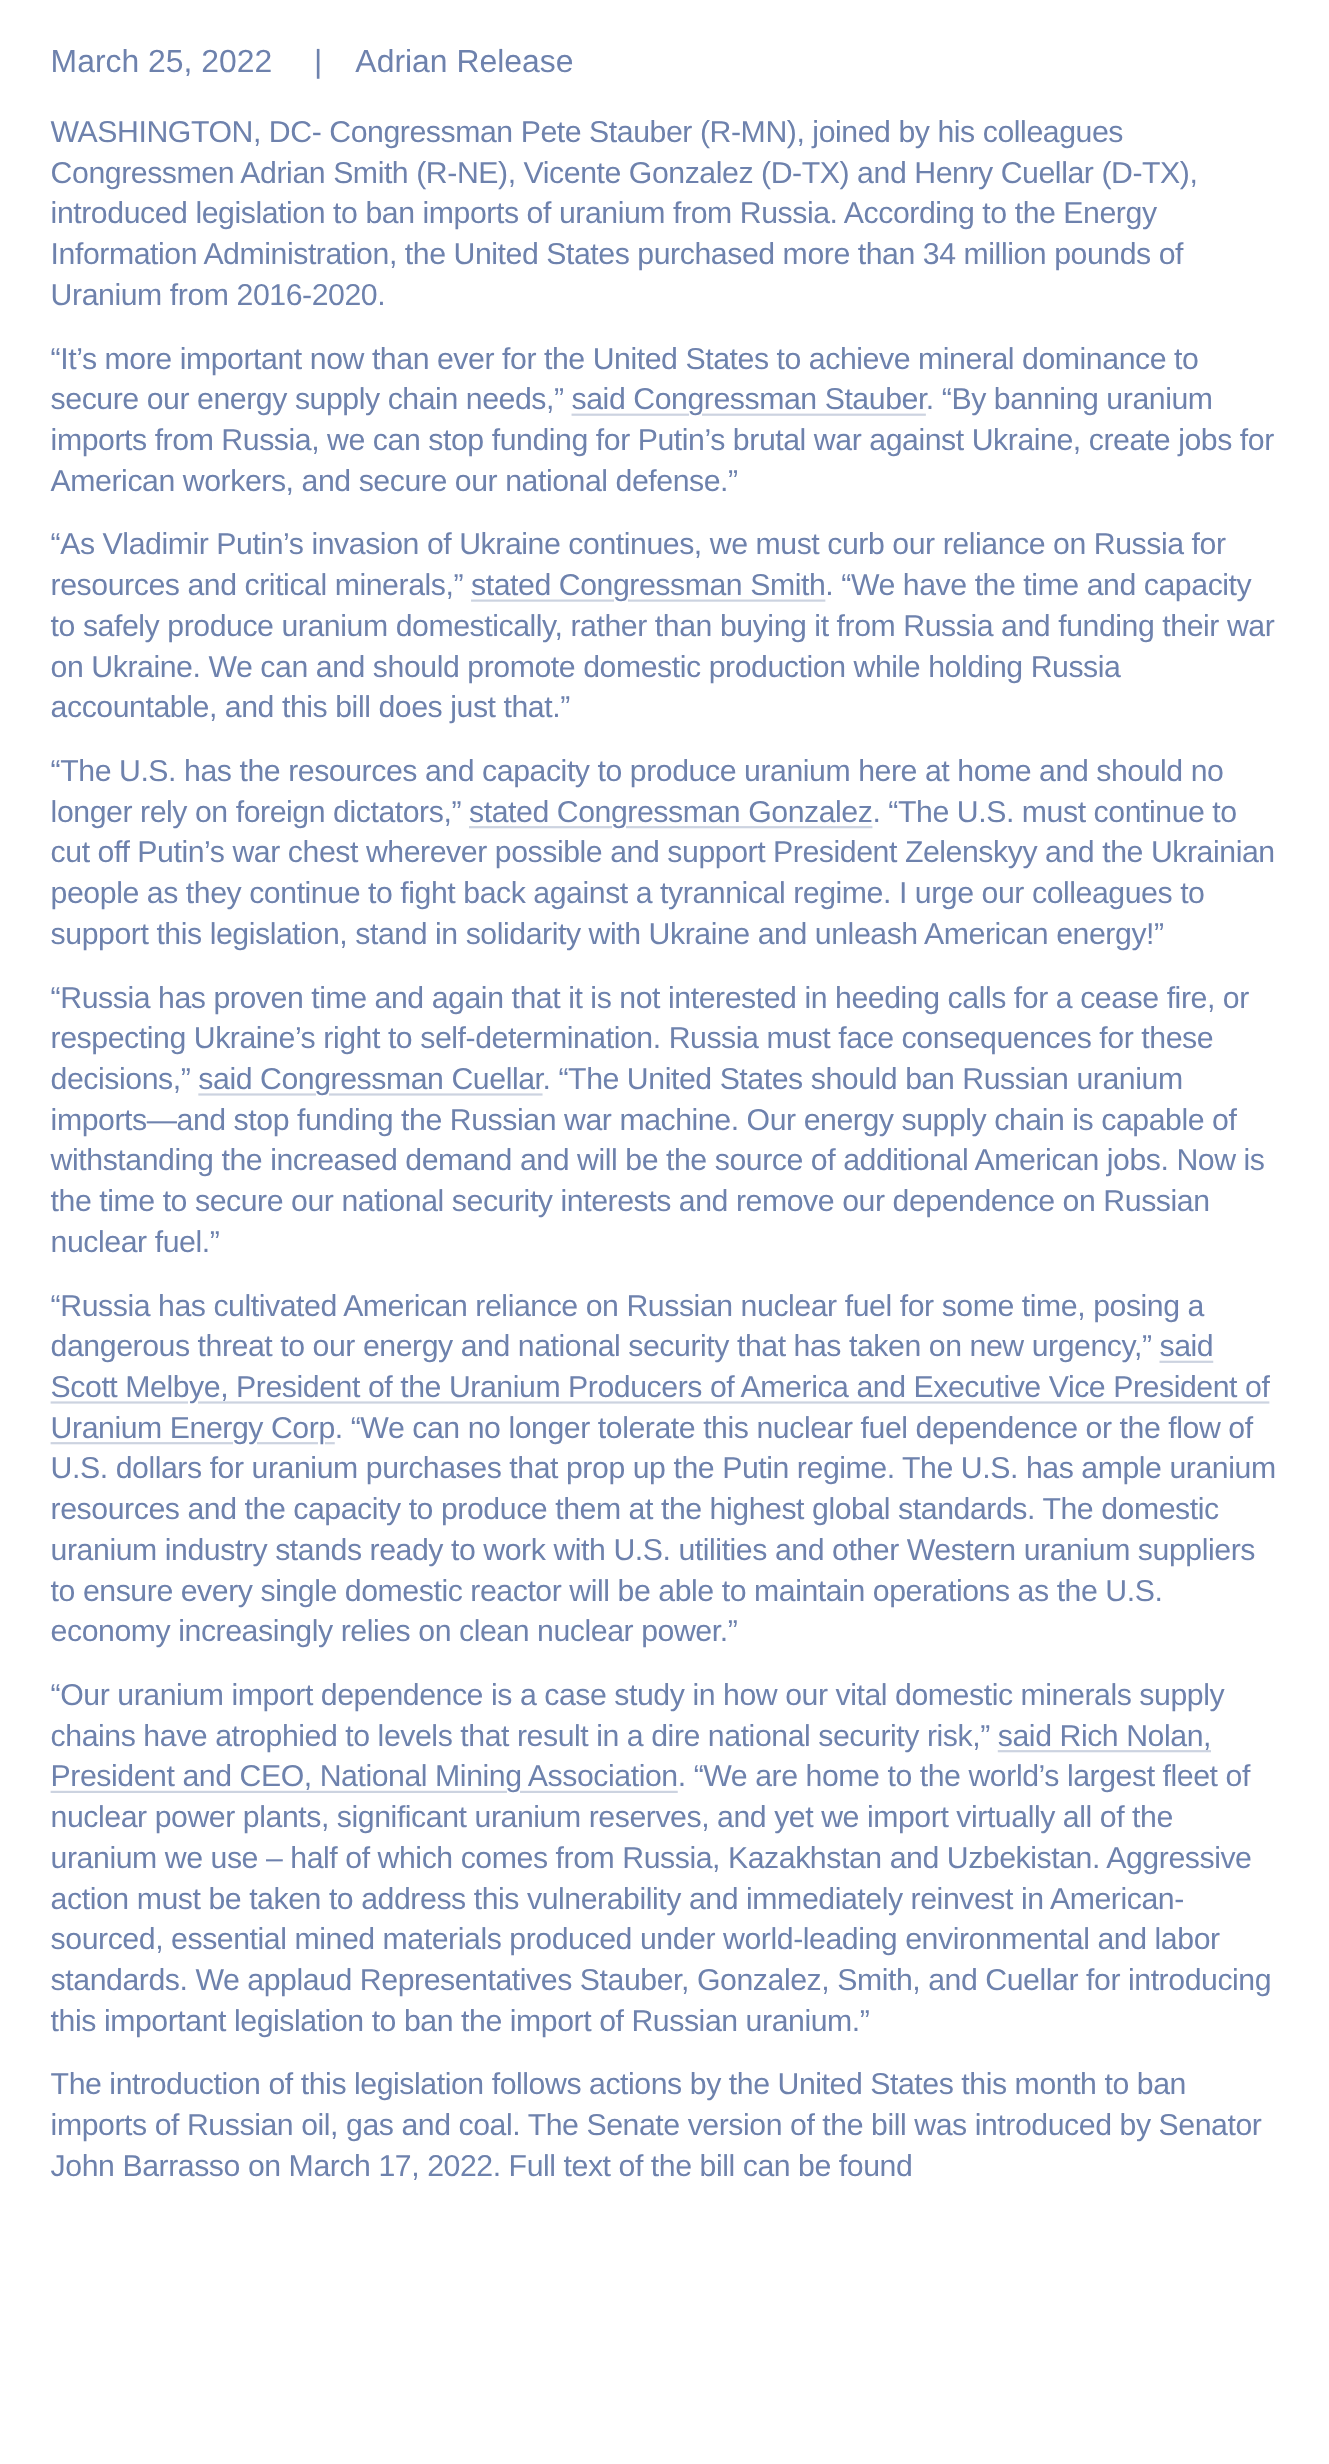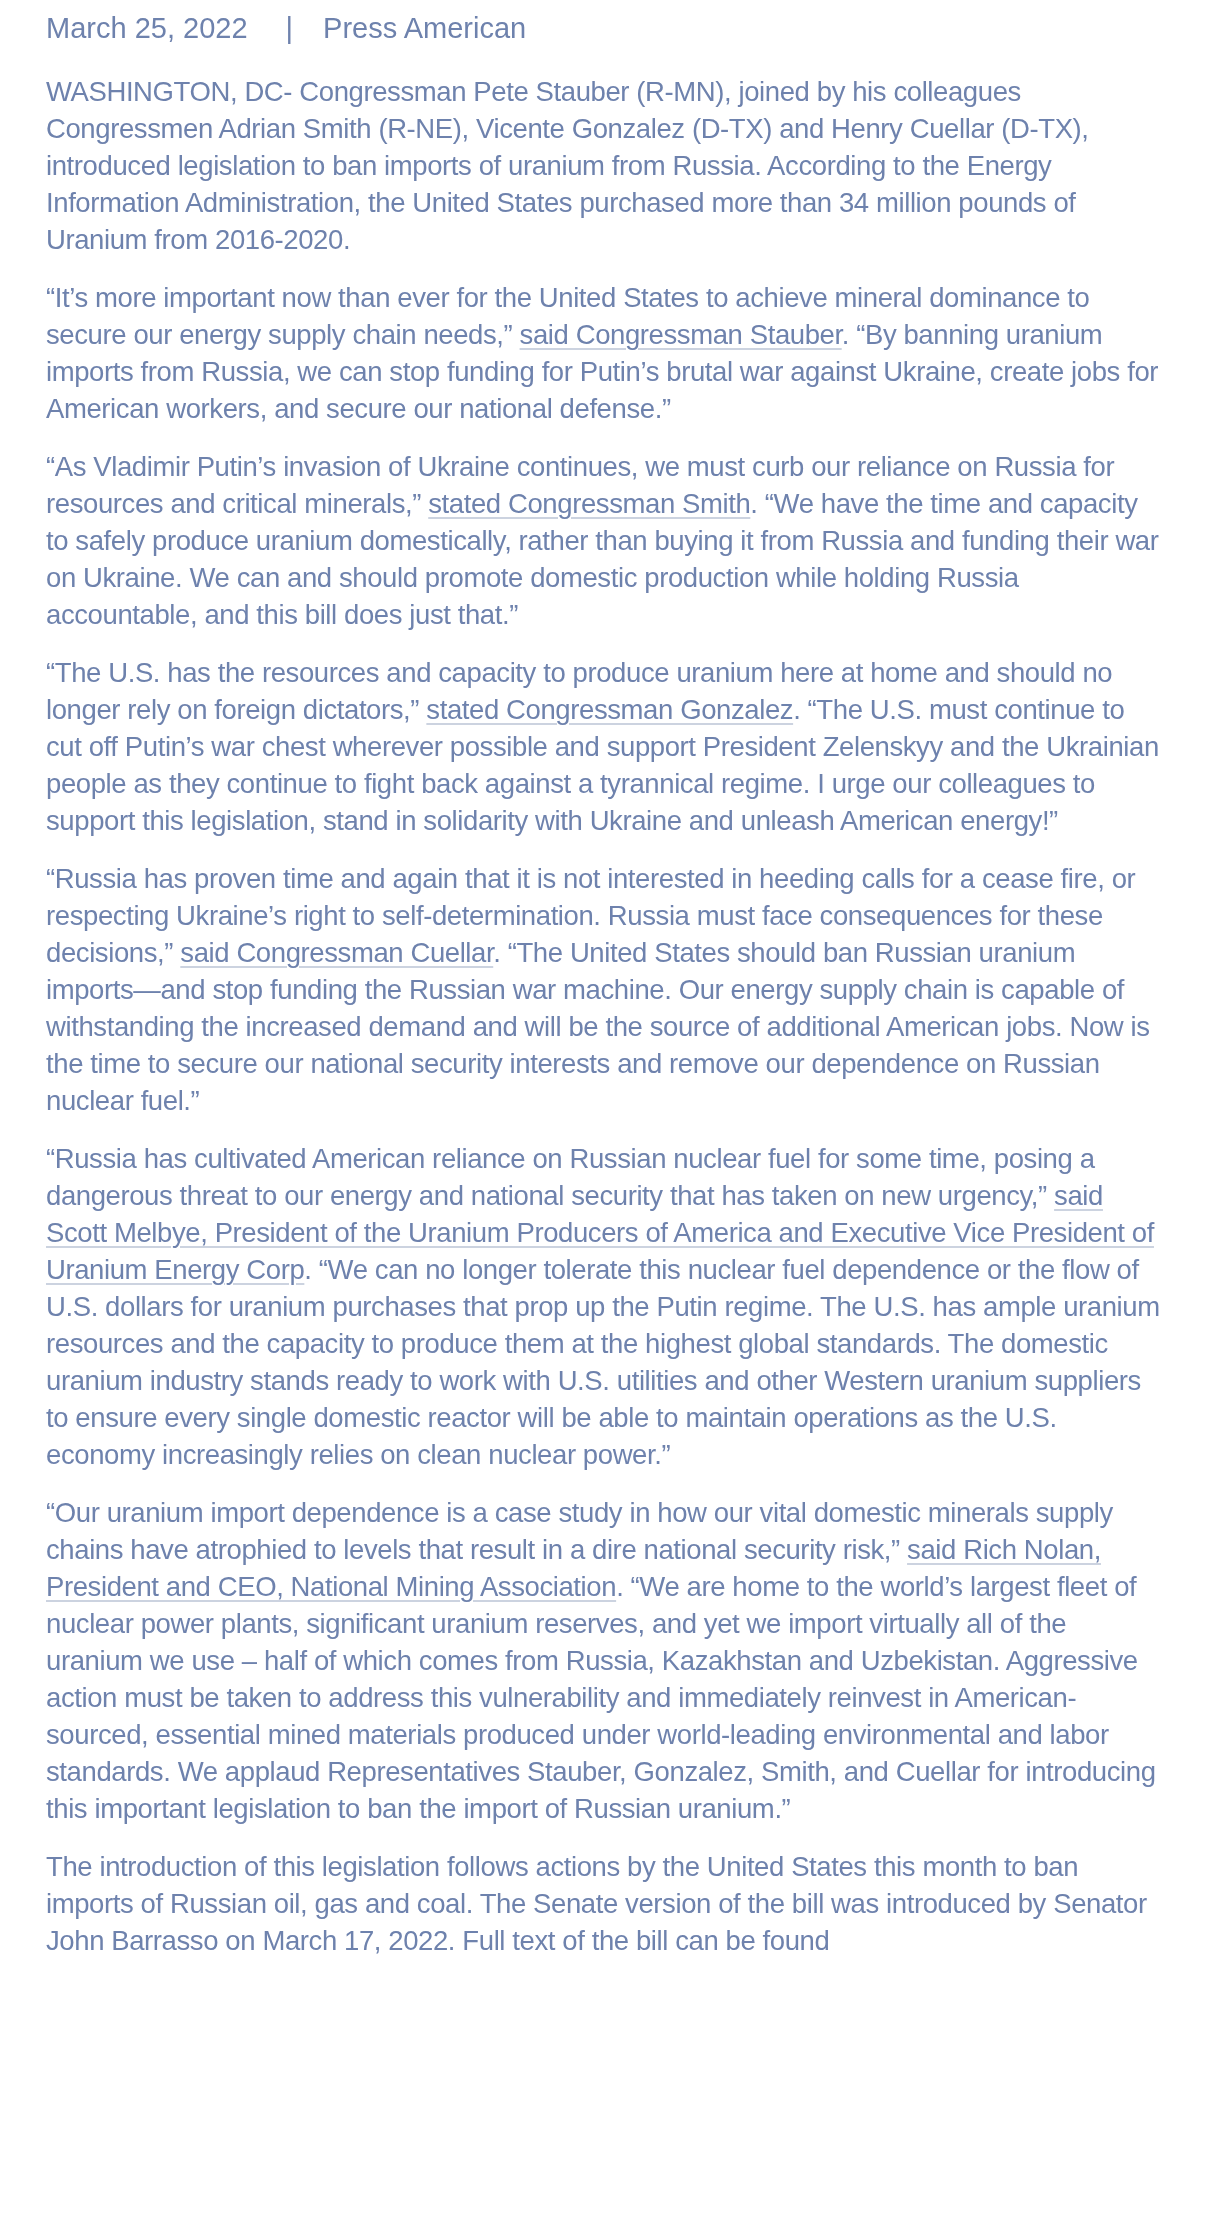--- a/index.html
+++ b/index.html
@@ -18,21 +18,21 @@
     font-weight: 700;
     font-size: 76px;
     line-height: 81px;
     letter-spacing: -1.5px;
     color: var(--color-title, #64779e);
     white-space: pre-line;
   }
   .meta-row {
     display: flex;
     align-items: flex-start;
-    margin: 12px 0 0 46px;
+    margin: 40px 0 0 46px;
     font-size: 29px;
     color: var(--color-body, #6e82ad);
   }
   .meta-row .sep { margin: 0 30px 0 38px; }
   .article-body {
     margin: 28px 46px 0 46px;
     max-width: 1118px;
     font-size: 27.5px;
     line-height: 37px;
     letter-spacing: -0.4px;
@@ -48,21 +48,21 @@
   }
 </style>
 </head>
 <body>
 
 <div class="article">
 
   <div class="meta-row">
     <span>March 25, 2022</span>
     <span class="sep">|</span>
-    <span>Press American</span>
+    <span>Adrian Release</span>
   </div>
 
   <div class="article-body">
       <p class="para"><span>WASHINGTON, DC- Congressman Pete Stauber (R-MN), joined by his colleagues Congressmen Adrian Smith (R-NE), Vicente Gonzalez (D-TX) and Henry Cuellar (D-TX), introduced legislation to ban imports of uranium from Russia. According to the Energy Information Administration, the United States purchased more than 34 million pounds of Uranium from 2016-2020.</span></p>
       <p class="para"><span>“It’s more important now than ever for the United States to achieve mineral dominance to secure our energy supply chain needs,” </span><span class="attr-link">said Congressman Stauber</span><span>. “By banning uranium imports from Russia, we can stop funding for Putin’s brutal war against Ukraine, create jobs for American workers, and secure our national defense.”</span></p>
       <p class="para"><span>“As Vladimir Putin’s invasion of Ukraine continues, we must curb our reliance on Russia for resources and critical minerals,” </span><span class="attr-link">stated Congressman Smith</span><span>. “We have the time and capacity to safely produce uranium domestically, rather than buying it from Russia and funding their war on Ukraine. We can and should promote domestic production while holding Russia accountable, and this bill does just that.”</span></p>
       <p class="para"><span>“The U.S. has the resources and capacity to produce uranium here at home and should no longer rely on foreign dictators,” </span><span class="attr-link">stated Congressman Gonzalez</span><span>. “The U.S. must continue to cut off Putin’s war chest wherever possible and support President Zelenskyy and the Ukrainian people as they continue to fight back against a tyrannical regime. I urge our colleagues to support this legislation, stand in solidarity with Ukraine and unleash American energy!”</span></p>
       <p class="para"><span>“Russia has proven time and again that it is not interested in heeding calls for a cease fire, or respecting Ukraine’s right to self-determination. Russia must face consequences for these decisions,” </span><span class="attr-link">said Congressman Cuellar</span><span>. “The United States should ban Russian uranium imports—and stop funding the Russian war machine. Our energy supply chain is capable of withstanding the increased demand and will be the source of additional American jobs. Now is the time to secure our national security interests and remove our dependence on Russian nuclear fuel.”</span></p>
       <p class="para"><span>“Russia has cultivated American reliance on Russian nuclear fuel for some time, posing a dangerous threat to our energy and national security that has taken on new urgency,” </span><span class="attr-link">said Scott Melbye, President of the Uranium Producers of America and Executive Vice President of Uranium Energy Corp</span><span>. “We can no longer tolerate this nuclear fuel dependence or the flow of U.S. dollars for uranium purchases that prop up the Putin regime. The U.S. has ample uranium resources and the capacity to produce them at the highest global standards. The domestic uranium industry stands ready to work with U.S. utilities and other Western uranium suppliers to ensure every single domestic reactor will be able to maintain operations as the U.S. economy increasingly relies on clean nuclear power.”</span></p>
       <p class="para"><span>“Our uranium import dependence is a case study in how our vital domestic minerals supply chains have atrophied to levels that result in a dire national security risk,” </span><span class="attr-link">said Rich Nolan, President and CEO, National Mining Association</span><span>. “We are home to the world’s largest fleet of nuclear power plants, significant uranium reserves, and yet we import virtually all of the uranium we use – half of which comes from Russia, Kazakhstan and Uzbekistan. Aggressive action must be taken to address this vulnerability and immediately reinvest in American-sourced, essential mined materials produced under world-leading environmental and labor standards. We applaud Representatives Stauber, Gonzalez, Smith, and Cuellar for introducing this important legislation to ban the import of Russian uranium.”</span></p>

